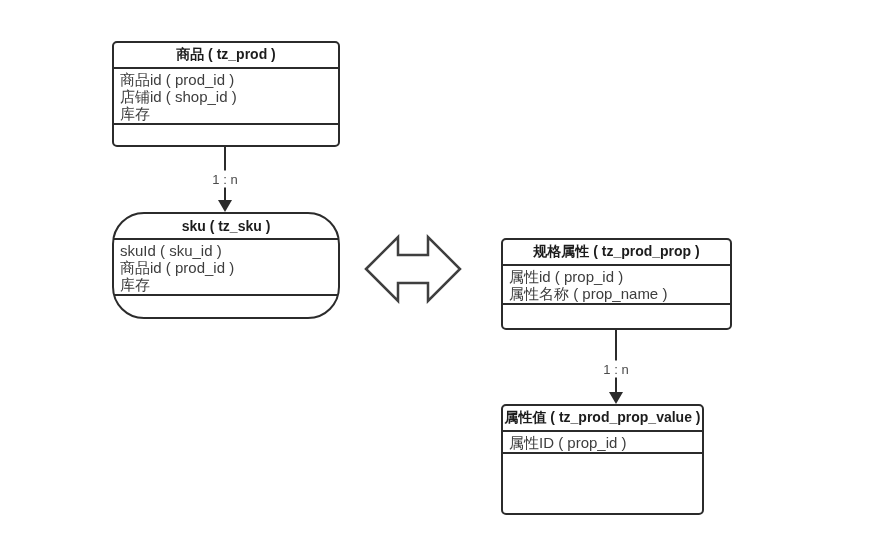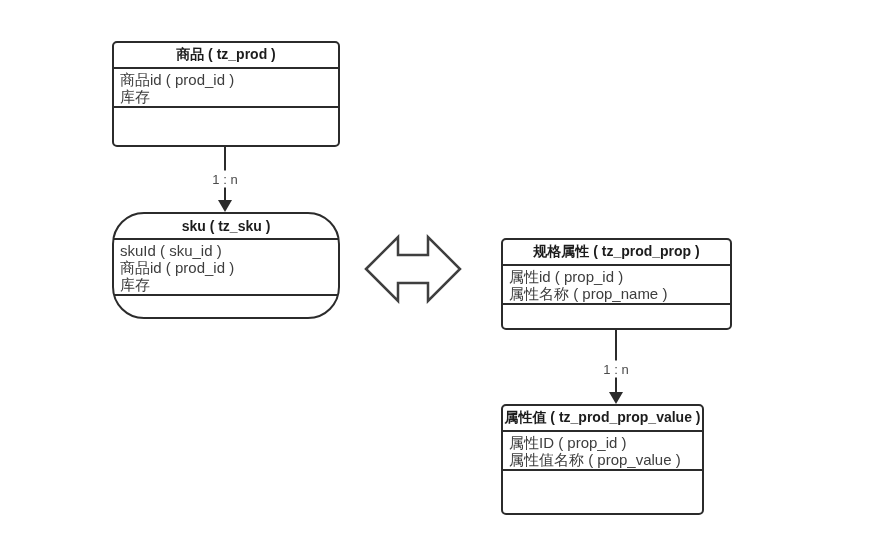--- a/index.html
+++ b/index.html
@@ -68,20 +68,21 @@
 </style>
 </head>
 <body>
 
 <div class="canvas">
 
   <div class="etable" style="left:112px; top:41px; width:228px; height:106px;">
     <div class="t-header">商品 ( tz_prod )</div>
     <div class="t-fields">
       <div class="t-field">商品id ( prod_id )</div>
+      <div class="t-field">店铺id ( shop_id )</div>
       <div class="t-field">库存</div>
     </div>
     <div class="t-footer"></div>
   </div>
 
   <div class="rel-line" style="left:224px; top:147px; height:54px;"></div>
   <div class="rel-arrowhead" style="left:218px; top:200px;"></div>
   <div class="rel-label" style="left:225px; top:179px;">1 : n</div>
 
   <div class="etable" style="left:112px; top:212px; width:228px; height:107px;border-radius:32px;">
@@ -108,18 +109,17 @@
   </div>
 
   <div class="rel-line" style="left:615px; top:330px; height:63px;"></div>
   <div class="rel-arrowhead" style="left:609px; top:392px;"></div>
   <div class="rel-label" style="left:616px; top:369px;">1 : n</div>
 
   <div class="etable" style="left:501px; top:404px; width:203px; height:111px;">
     <div class="t-header">属性值 ( tz_prod_prop_value )</div>
     <div class="t-fields">
       <div class="t-field">属性ID ( prop_id )</div>
-      <div class="t-field">属性值名称 ( prop_value )</div>
     </div>
     <div class="t-footer"></div>
   </div>
 
 </div>
 
 </body></html>

